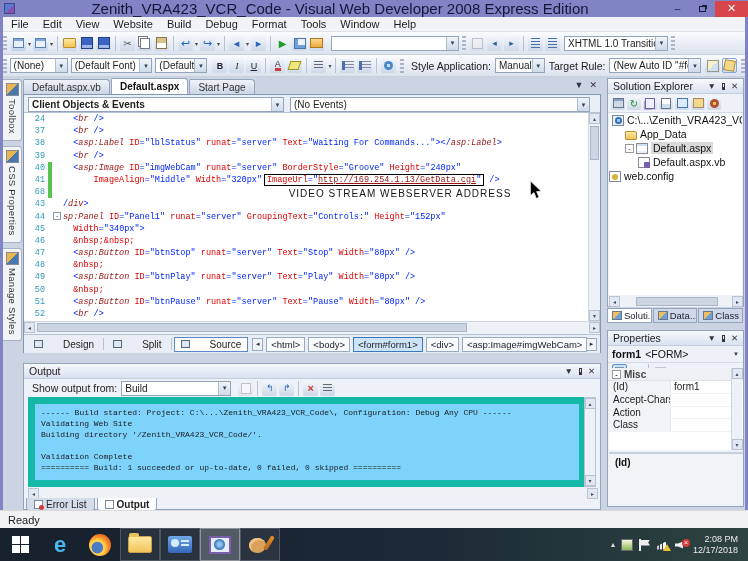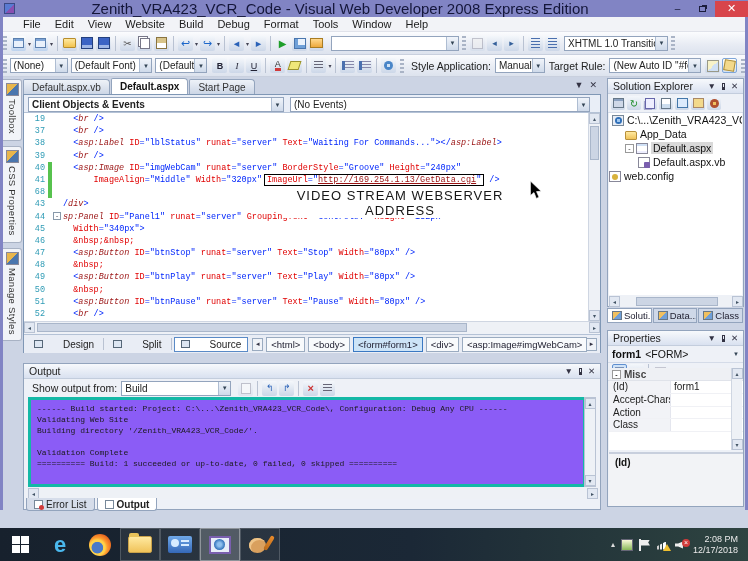--- a/index.html
+++ b/index.html
@@ -15,21 +15,21 @@
               background:linear-gradient(135deg,#5a7ad2 0 50%,#8a4fb0 50% 100%);
               border:1px solid #3c4a86; }
   .title-text { flex:1; text-align:center; font-size:15px; color:#14163a; }
   .winbtn { width:25px; height:16px; display:flex; align-items:center; justify-content:center;
             color:#1b1d3c; font-size:10px; }
   .winbtn.close { width:33px; background:#d8454b; color:#fff; font-size:11px; }
   .restore-glyph { width:7px; height:6px; border:1px solid #1b1d3c; box-shadow:2px -2px 0 -1px #1b1d3c; }
 
   
   .menubar { left:0; top:17px; width:748px; height:15px; background:#f2f3f7;
-             display:flex; align-items:center; padding-left:16px; border-bottom:1px solid #e0e2ea; }
+             display:flex; align-items:center; padding-left:4px; border-bottom:1px solid #e0e2ea; }
   .menu-item { font-size:11px; color:#1c1c1c; padding:0 7px; }
   .toolbar { display:flex; align-items:center; background:linear-gradient(#fbfcfe,#e7ebf3 60%,#dde3ee);
              border-bottom:1px solid #c9d0de; }
   .tb1 { left:0; top:32px; width:748px; height:23px; }
   .tb2 { left:0; top:55px; width:748px; height:22px; }
   .grip { width:4px; height:14px; margin:0 3px;
           background:repeating-linear-gradient(#aab4c6 0 2px,transparent 2px 4px); }
   .tbsep { width:1px; height:15px; background:#b9c2d2; margin:0 3px; }
   .tbi { width:15px; height:15px; margin:1px; border-radius:2px; position:relative;
          background:linear-gradient(#f4f7fb,#ccd7e8); display:flex; align-items:center;
@@ -131,21 +131,21 @@
   .chg.on { background:#57c24e; }
   .outl { width:11px; flex:none; position:relative; }
   .outl .obox { position:absolute; left:1px; top:1px; width:8px; height:8px; border:1px solid #8899aa;
                 background:#fff; font-size:7px; line-height:6px; text-align:center; color:#556; }
   .ctext { flex:1; overflow:hidden; }
   .k-p { color:#000; } .k-d { color:#0026fb; } .k-t { color:#991111;font-style:italic; }
   .k-a { color:#e00000; } .k-v { color:#0026fb; } .k-e { color:#e00000; }
   .k-u { color:#991111; text-decoration:underline; }
   .code-box { border:1px solid #000; padding:0 2px; margin-left:2px; }
   .annot { position:absolute; left:258px; top:75px; width:236px; text-align:center;
-           font-size:13px; letter-spacing:1px; color:#161616; background:#fff; }
+           font-size:10px; letter-spacing:1px; color:#161616; background:#fff; }
   .cursor-svg { position:absolute; left:505px; top:68px; }
   .vscroll { position:absolute; right:0; top:18px; width:12px; height:208px; background:#eef1f6;
              border-left:1px solid #cfd6e2; display:flex; flex-direction:column; align-items:center; }
   .hscroll { position:absolute; left:0; top:226px; width:576px; height:12px; background:#eef1f6;
              border-top:1px solid #cfd6e2; display:flex; align-items:center; }
   .sb-btn { width:11px; height:11px; background:#e2e8f2; border:1px solid #b9c3d4; color:#456;
             font-size:6px; display:flex; align-items:center; justify-content:center; flex:none; }
   .sb-thumb-h { height:9px; background:#ccd5e4; border:1px solid #a9b6ca; margin-left:2px; }
   .sb-thumb-v { width:9px; background:#ccd5e4; border:1px solid #a9b6ca; margin-top:2px; }
   .navbar { position:absolute; left:0; top:239px; width:576px; height:19px; background:#e9edf5;
@@ -170,22 +170,22 @@
                  border-bottom:1px solid #c3cddd; }
   .pt-ctrl { margin-left:auto; display:flex; gap:6px; font-size:8.5px; color:#334; align-items:center; }
   .pin-icon { width:3px; height:7px; border:1px solid #334; border-bottom-width:3px; }
   .out-toolbar { height:18px; display:flex; align-items:center; padding:0 4px; }
   .out-combo { width:110px; }
   .ic-find-message { opacity:.45; }
   .ic-find-message::before { content:""; width:8px; height:9px; background:#fff; border:1px solid #889; }
   .ic-previous-message::before { content:"\21B0"; color:#2a62b8; }
   .ic-next-message::before { content:"\21B1"; color:#2a62b8; }
   .ic-clear-all::before { content:"\00D7"; color:#c33; font-weight:bold; font-size:11px; }
-  .out-content { position:absolute; left:4px; top:33px; width:558px; height:90px; background:#8b5cf6;
-                 border:3px solid #14b8a6; font-family:"Liberation Mono", monospace; font-size:8px;
+  .out-content { position:absolute; left:4px; top:33px; width:558px; height:90px; background:#7dd3fc;
+                 border:7px solid #14b8a6; font-family:"Liberation Mono", monospace; font-size:8px;
                  color:#1a1a1a; padding:3px 0 0 6px; white-space:pre; overflow:hidden; }
   .out-line { height:11px; line-height:11px; }
   .out-vscroll { position:absolute; right:4px; top:33px; width:12px; height:90px; background:#eef1f6;
                  border:1px solid #b9c3d4; display:flex; flex-direction:column; align-items:center;
                  justify-content:space-between; }
   .out-hscroll { position:absolute; left:4px; top:124px; width:570px; height:11px; background:#eef1f6;
                  display:flex; align-items:center; justify-content:space-between; }
   .bottom-tabs { position:absolute; left:2px; top:134px; display:flex; }
   .btab { display:flex; align-items:center; gap:3px; font-size:10px; color:#222; padding:0 7px;
           height:13px; background:#d6ddea; border:1px solid #93a4bd; border-top:none;
@@ -485,21 +485,21 @@
           <div class="combo cb-left">
             <span class="cval">Client Objects &amp; Events</span>
             <span class="cdd">▼</span>
           </div>
           <div class="combo cb-right">
             <span class="cval">(No Events)</span>
             <span class="cdd">▼</span>
           </div>
         </div>
         <div class="code-area" id="codeArea">
-          <div class="code-line"><span class="ln">19</span><span class="chg"></span><span class="outl"></span><span class="ctext"><span class="k-p">  </span><span class="k-d">&lt;</span><span class="k-t">br</span><span class="k-d"> /&gt;</span></span></div>
+          <div class="code-line"><span class="ln">24</span><span class="chg"></span><span class="outl"></span><span class="ctext"><span class="k-p">  </span><span class="k-d">&lt;</span><span class="k-t">br</span><span class="k-d"> /&gt;</span></span></div>
             <div class="code-line"><span class="ln">37</span><span class="chg"></span><span class="outl"></span><span class="ctext"><span class="k-p">  </span><span class="k-d">&lt;</span><span class="k-t">br</span><span class="k-d"> /&gt;</span></span></div>
             <div class="code-line"><span class="ln">38</span><span class="chg"></span><span class="outl"></span><span class="ctext"><span class="k-p">  </span><span class="k-d">&lt;</span><span class="k-t">asp:Label</span><span class="k-p"> </span><span class="k-a">ID</span><span class="k-d">=</span><span class="k-v">"lblStatus"</span><span class="k-p"> </span><span class="k-a">runat</span><span class="k-d">=</span><span class="k-v">"server"</span><span class="k-p"> </span><span class="k-a">Text</span><span class="k-d">=</span><span class="k-v">"Waiting For Commands..."</span><span class="k-d">&gt;&lt;/</span><span class="k-t">asp:Label</span><span class="k-d">&gt;</span></span></div>
             <div class="code-line"><span class="ln">39</span><span class="chg"></span><span class="outl"></span><span class="ctext"><span class="k-p">  </span><span class="k-d">&lt;</span><span class="k-t">br</span><span class="k-d"> /&gt;</span></span></div>
             <div class="code-line"><span class="ln">40</span><span class="chg on"></span><span class="outl"></span><span class="ctext"><span class="k-p">  </span><span class="k-d">&lt;</span><span class="k-t">asp:Image</span><span class="k-p"> </span><span class="k-a">ID</span><span class="k-d">=</span><span class="k-v">"imgWebCam"</span><span class="k-p"> </span><span class="k-a">runat</span><span class="k-d">=</span><span class="k-v">"server"</span><span class="k-p"> </span><span class="k-a">BorderStyle</span><span class="k-d">=</span><span class="k-v">"Groove"</span><span class="k-p"> </span><span class="k-a">Height</span><span class="k-d">=</span><span class="k-v">"240px"</span></span></div>
             <div class="code-line"><span class="ln">41</span><span class="chg on"></span><span class="outl"></span><span class="ctext"><span class="k-p">      </span><span class="k-a">ImageAlign</span><span class="k-d">=</span><span class="k-v">"Middle"</span><span class="k-p"> </span><span class="k-a">Width</span><span class="k-d">=</span><span class="k-v">"320px"</span><span class="code-box"><span class="k-a">ImageUrl</span><span class="k-d">="</span><span class="k-u">http://169.254.1.13/GetData.cgi</span><span class="k-d">"</span></span><span class="k-d"> /&gt;</span></span></div>
             <div class="code-line"><span class="ln">68</span><span class="chg on"></span><span class="outl"></span><span class="ctext"></span></div>
             <div class="code-line"><span class="ln">43</span><span class="chg"></span><span class="outl"></span><span class="ctext"><span class="k-d">/</span><span class="k-t">div</span><span class="k-d">&gt;</span></span></div>
             <div class="code-line"><span class="ln">44</span><span class="chg"></span><span class="outl"><span class="obox">-</span></span><span class="ctext"><span class="k-t">sp:Panel</span><span class="k-p"> </span><span class="k-a">ID</span><span class="k-d">=</span><span class="k-v">"Panel1"</span><span class="k-p"> </span><span class="k-a">runat</span><span class="k-d">=</span><span class="k-v">"server"</span><span class="k-p"> </span><span class="k-a">GroupingText</span><span class="k-d">=</span><span class="k-v">"Controls:"</span><span class="k-p"> </span><span class="k-a">Height</span><span class="k-d">=</span><span class="k-v">"152px"</span></span></div>
             <div class="code-line"><span class="ln">45</span><span class="chg"></span><span class="outl"></span><span class="ctext"><span class="k-p">  </span><span class="k-a">Width</span><span class="k-d">=</span><span class="k-v">"340px"</span><span class="k-d">&gt;</span></span></div>
             <div class="code-line"><span class="ln">46</span><span class="chg"></span><span class="outl"></span><span class="ctext"><span class="k-p">  </span><span class="k-e">&amp;nbsp;</span><span class="k-e">&amp;nbsp;</span></span></div>
@@ -712,20 +712,23 @@
         <div class="pr-desc">
           <div class="d-name">(Id)</div>
         </div>
       </div>
     </div>
   </div>
 
   <div class="abs edge" style="left:0;"></div>
   <div class="abs edge" style="right:0;"></div>
 
+  <div class="abs statusbar">
+    <span>Ready</span>
+  </div>
 
   <div class="abs taskbar">
     <span id="tkApps" style="display:flex;align-items:center;">
         <div class="tk-app">
           <span class="win-logo">
             <i></i>
             <i></i>
             <i></i>
             <i></i>
           </span>

